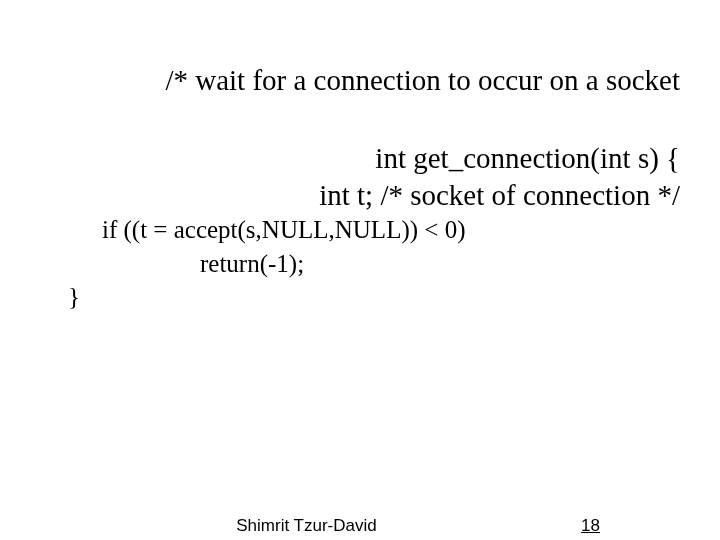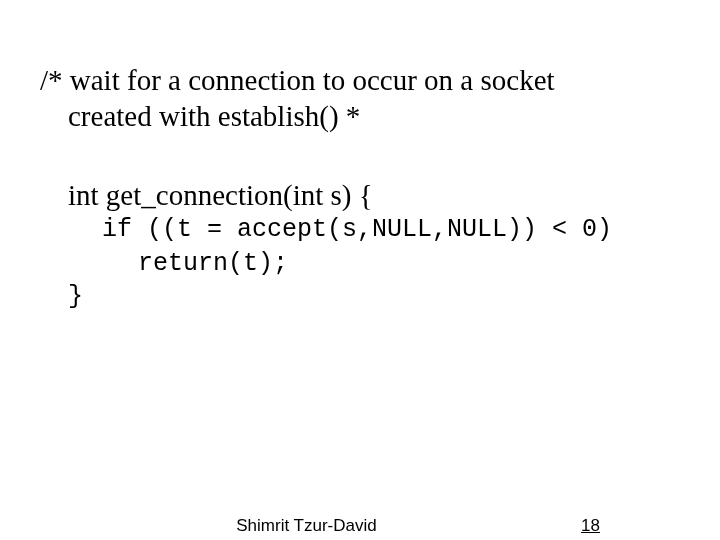--- a/index.html
+++ b/index.html
@@ -20,25 +20,25 @@
   }
   .content {
     position: absolute;
     left: 40px;
     top: 62px;
     width: 640px;
   }
   .big {
     font-size: 29px;
     line-height: 1.25;
+    text-align: right;
   }
   .med {
     font-size: 25px;
     line-height: 1.35;
-    font-family: Liberation Mono, monospace;
   }
   .indent1 { padding-left: 28px; }
   .indent2 { padding-left: 62px; }
   .indent3 { padding-left: 98px; }
   .indent4 { padding-left: 160px; }
   .gap { height: 42px; }
   .footer {
     position: absolute;
     bottom: 24px;
     left: 0;
@@ -60,27 +60,27 @@
   }
 </style>
 </head>
 <body>
 
 <div class="slide">
 
   <div class="content">
 
     <div class="big">/* wait for a connection to occur on a socket</div>
-    <div class="big indent1">created with establish() *</div>
 
     <div class="gap"></div>
 
     <div class="big indent1">int get_connection(int s) {</div>
+    <div class="big indent2">int t; /* socket of connection */</div>
     <div class="med indent2">if ((t = accept(s,NULL,NULL)) &lt; 0)</div>
-    <div class="med indent3">return(t);</div>
+    <div class="med indent4">return(-1);</div>
     <div class="med indent1">}</div>
 
   </div>
 
   <div class="footer">
     <span class="footer-author">Shimrit Tzur-David</span>
     <span class="footer-page">18</span>
   </div>
 
 </div>

